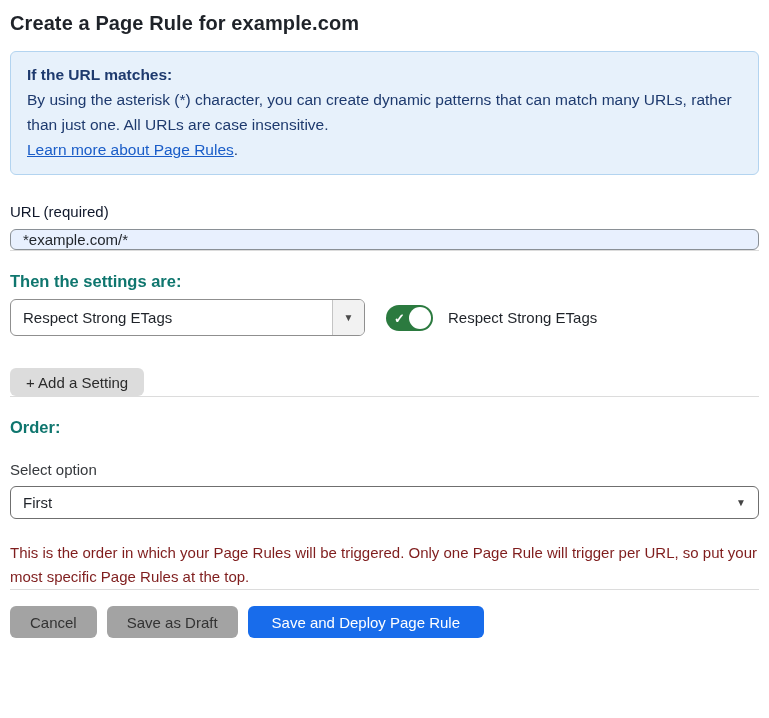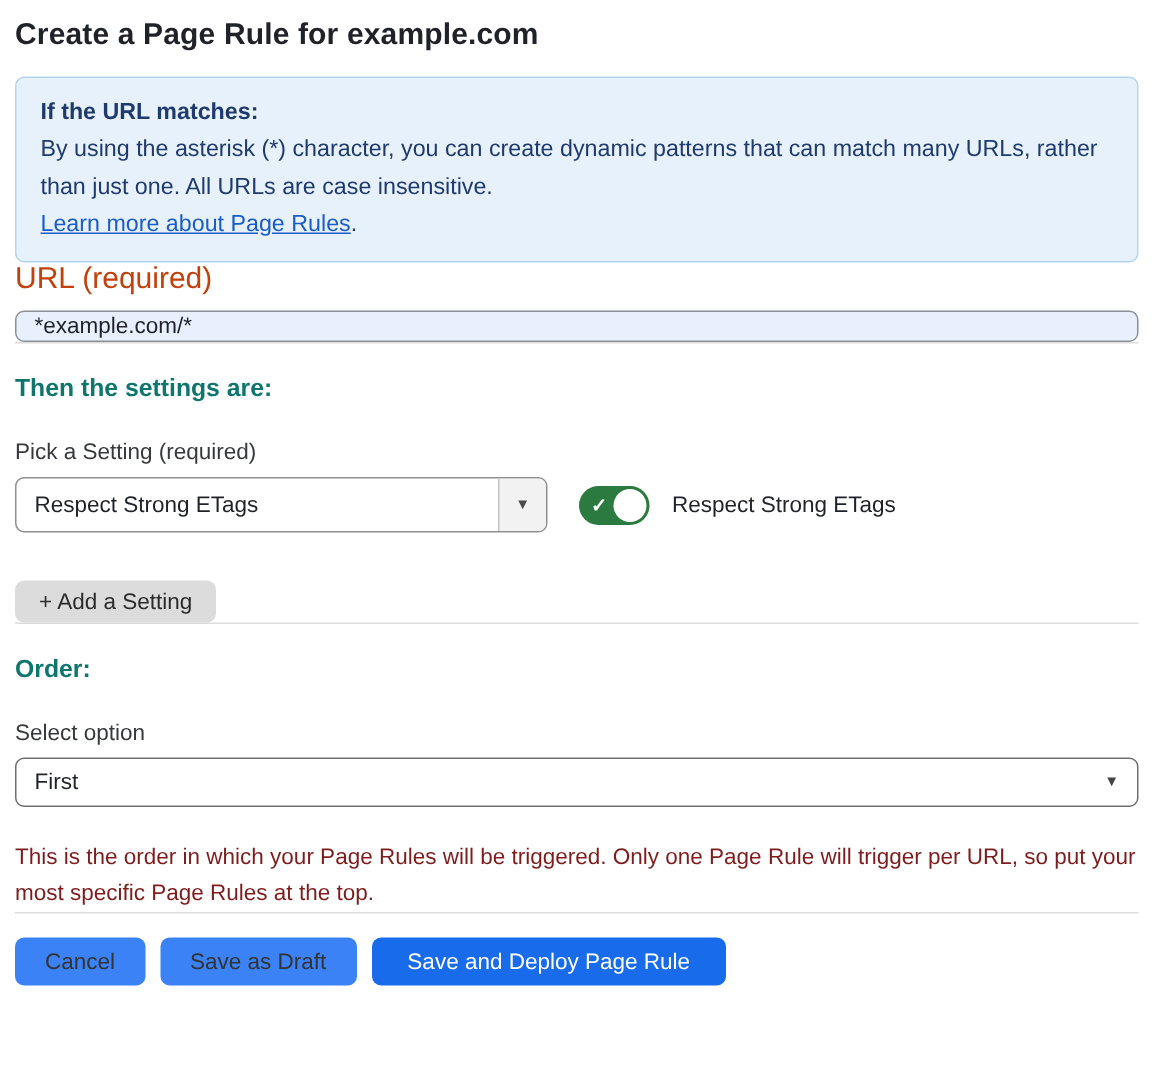--- a/index.html
+++ b/index.html
@@ -33,22 +33,23 @@
     line-height: 25px;
   }
   .info-box .info-heading { font-weight: 700; }
   .info-box a {
     color: #1a5dc8;
     text-decoration: underline;
     cursor: pointer;
   }
 
   .field-label {
-    font-size: 20px;
-    color: #c2410c;
+    margin-top: 28px;
+    font-size: 15px;
+    color: #0f172a;
   }
   .url-input {
     display: block;
     margin-top: 9px;
     width: 100%;
     height: 21px;
     background: #e8f0fe;
     border: 1px solid #8a9096;
     border-radius: 6px;
     padding: 0 12px;
@@ -191,21 +192,21 @@
   }
   .btn {
     height: 32px;
     border: none;
     border-radius: 6px;
     font-size: 15px;
     font-family: "Liberation Sans", sans-serif;
     cursor: pointer;
   }
   .btn-gray {
-    background: #3b82f6;
+    background: #a3a3a3;
     color: #333333;
     padding: 0 20px;
   }
   .btn-blue {
     background: #186ceb;
     color: #ffffff;
     padding: 0 24px;
   }
 </style>
 </head>
@@ -221,21 +222,20 @@
     <div><a>Learn more about Page Rules</a><span>.</span></div>
   </div>
 
   <div class="field-label">URL (required)</div>
   <input class="url-input" type="text" value="*example.com/*" style="">
 
   <hr class="divider divider-1">
 
   <div class="section-heading">Then the settings are:</div>
 
-  <div class="sub-label">Pick a Setting (required)</div>
 
   <div class="setting-row">
     <div class="dropdown">
       <div class="dropdown-value">Respect Strong ETags</div>
       <div class="dropdown-arrow-seg">
         <span>▼</span>
       </div>
     </div>
     <div class="toggle">
       <span class="toggle-check">✓</span>

